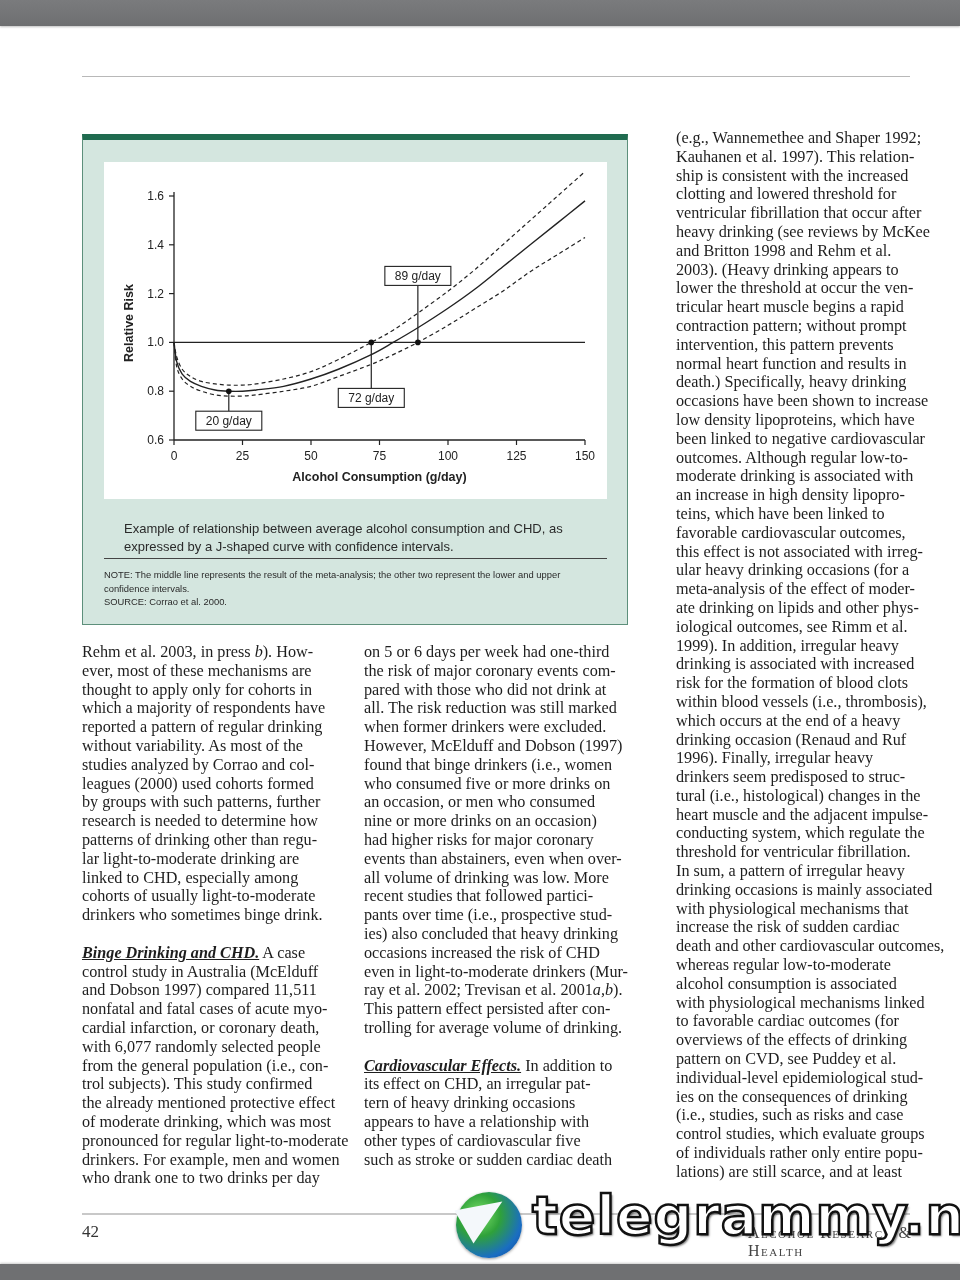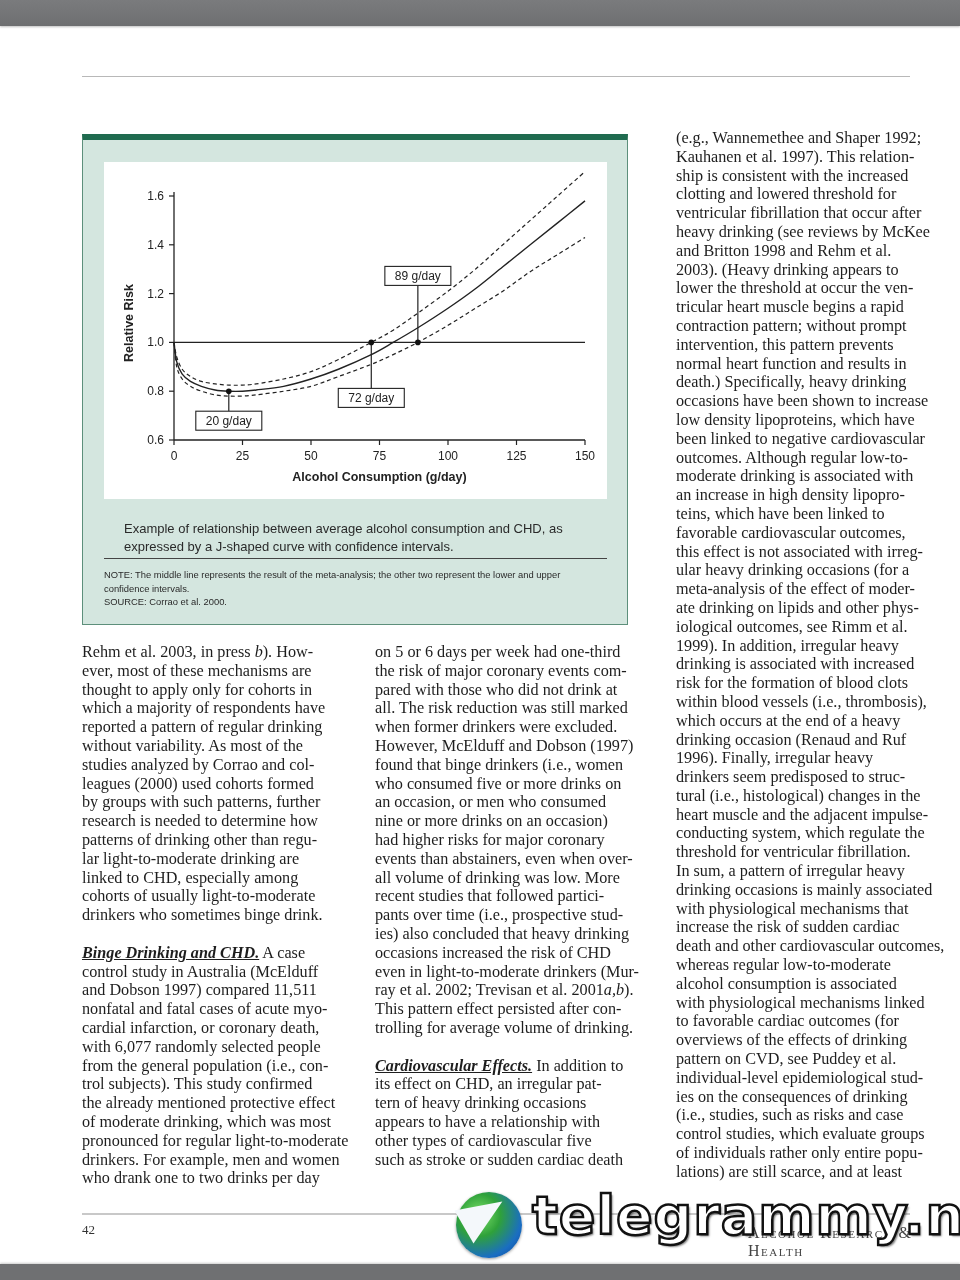--- a/index.html
+++ b/index.html
@@ -21,21 +21,21 @@
   }
   .header-rule {
     position: absolute; left: 82px; top: 76px; width: 828px; height: 0;
     border-top: 1px solid #b8b8b8;
   }
   .footer-rule {
     position: absolute; left: 82px; top: 1213px; width: 828px; height: 0;
     border-top: 2px solid #c8c8c8;
   }
   .page-number {
-    position: absolute; left: 82px; top: 1222px; font-size: 13px; color: #333;
+    position: absolute; left: 82px; top: 1222px; font-size: 17px; color: #333;
   }
   .journal-name {
     position: absolute; left: 748px; top: 1224px; font-size: 16px; letter-spacing: 1.5px;
     font-variant: small-caps; color: #444;
   }
 
   
   .figure {
     position: absolute; left: 82px; top: 134px; width: 546px; height: 491px;
     background: #d4e6df;
@@ -66,21 +66,21 @@
   }
 
   
   .col {
     position: absolute; font-size: 16.2px; line-height: 18.8px; color: #1e1e1e;
     white-space: nowrap;
   }
   .col .line { display: block; }
   .col .gap { display: block; height: 18.8px; }
   .col-left { left: 82px; top: 643px; }
-  .col-mid { left: 364px; top: 643px; margin-left: 11px; }
+  .col-mid { left: 364px; top: 643px; }
   .col-right { left: 676px; top: 129px; }
   .subhead { font-style: italic; font-weight: bold; text-decoration: underline; }
   .it { font-style: italic; }
 
   
   .watermark {
     position: absolute; left: 456px; top: 1190px; width: 490px; height: 68px;
   }
   .wm-globe {
     position: absolute; left: 0; top: 2px; width: 66px; height: 66px; border-radius: 50%;

